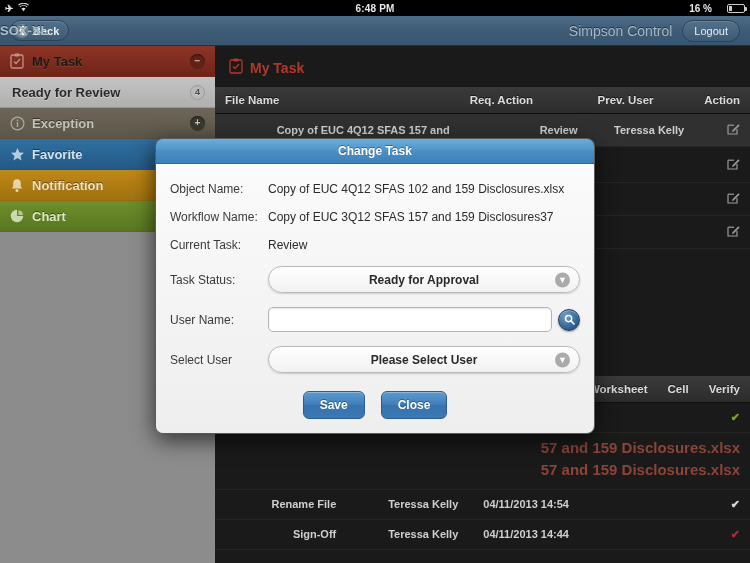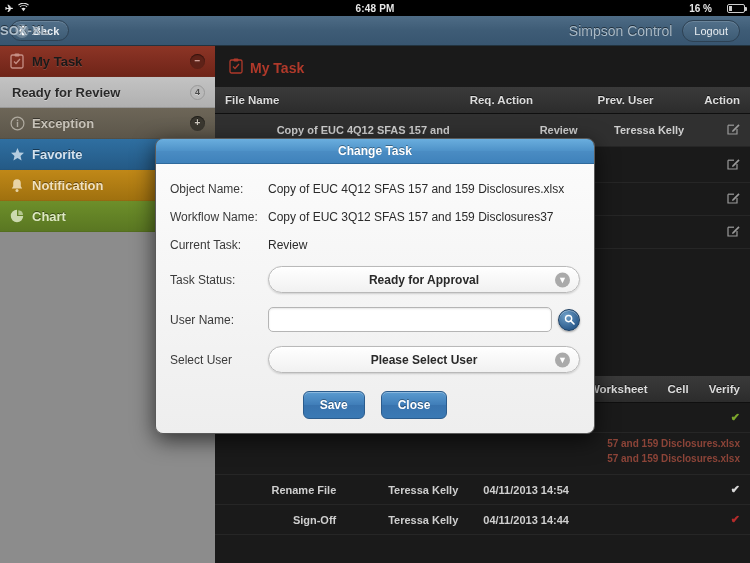--- a/index.html
+++ b/index.html
@@ -112,21 +112,21 @@
   td.c-act { text-align: right; }
   .edit-ico { display: inline-block; color: #9a9a9a; font-size: 13px; }
 
   .hist { position: absolute; left: 0; right: 0; top: 330px; bottom: 0; }
   .hist th { padding: 6px 10px; }
   .hist td { padding: 7px 10px; }
   .chk { font-size: 13px; text-align: right; }
   .chk.green { color: #7ca62c; }
   .chk.white { color: #d8d8d8; }
   .chk.red { color: #b52b2b; }
-  .detail-line { color: #8c4438; font-size: 10px; font-weight: bold;
+  .detail-line { color: #8c4438; font-size: 15px; font-weight: bold;
                  padding: 4px 10px 8px 10px; line-height: 1.45; }
 
   
   .overlay { position: absolute; inset: 0; }
   .modal {
     position: absolute; left: 155px; top: 138px; width: 440px;
     border-radius: 8px; overflow: hidden;
     box-shadow: 0 6px 22px rgba(0,0,0,.65);
     border: 1px solid #5a5a5a;
   }
@@ -413,21 +413,21 @@
     </div>
   </div>
 
   <div class="overlay" style="pointer-events:none">
     <div class="modal" style="pointer-events:auto">
       <div class="modal-title">Change Task</div>
       <div class="modal-body">
 
         <div class="frow">
           <span class="lab">Object Name:</span>
-          <span class="val">Copy of EUC 4Q12 SFAS 157 and 159 Disclosures.xlsx</span>
+          <span class="val">Copy of EUC 4Q12 SFAS 102 and 159 Disclosures.xlsx</span>
         </div>
 
         <div class="frow">
           <span class="lab">Workflow Name:</span>
           <span class="val">Copy of EUC 3Q12 SFAS 157 and 159 Disclosures37</span>
         </div>
 
         <div class="frow">
           <span class="lab">Current Task:</span>
           <span class="val">Review</span>

